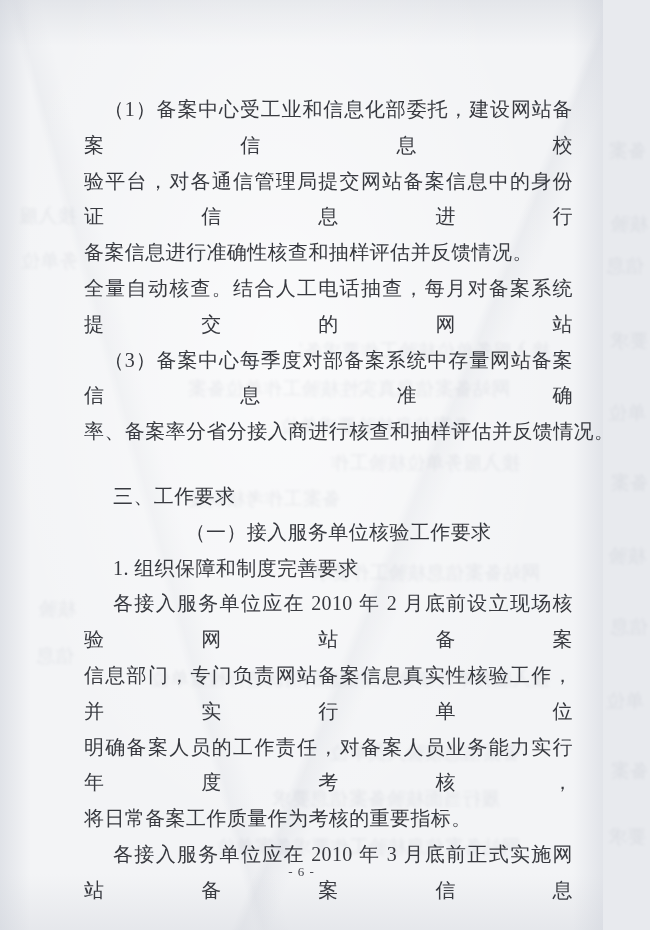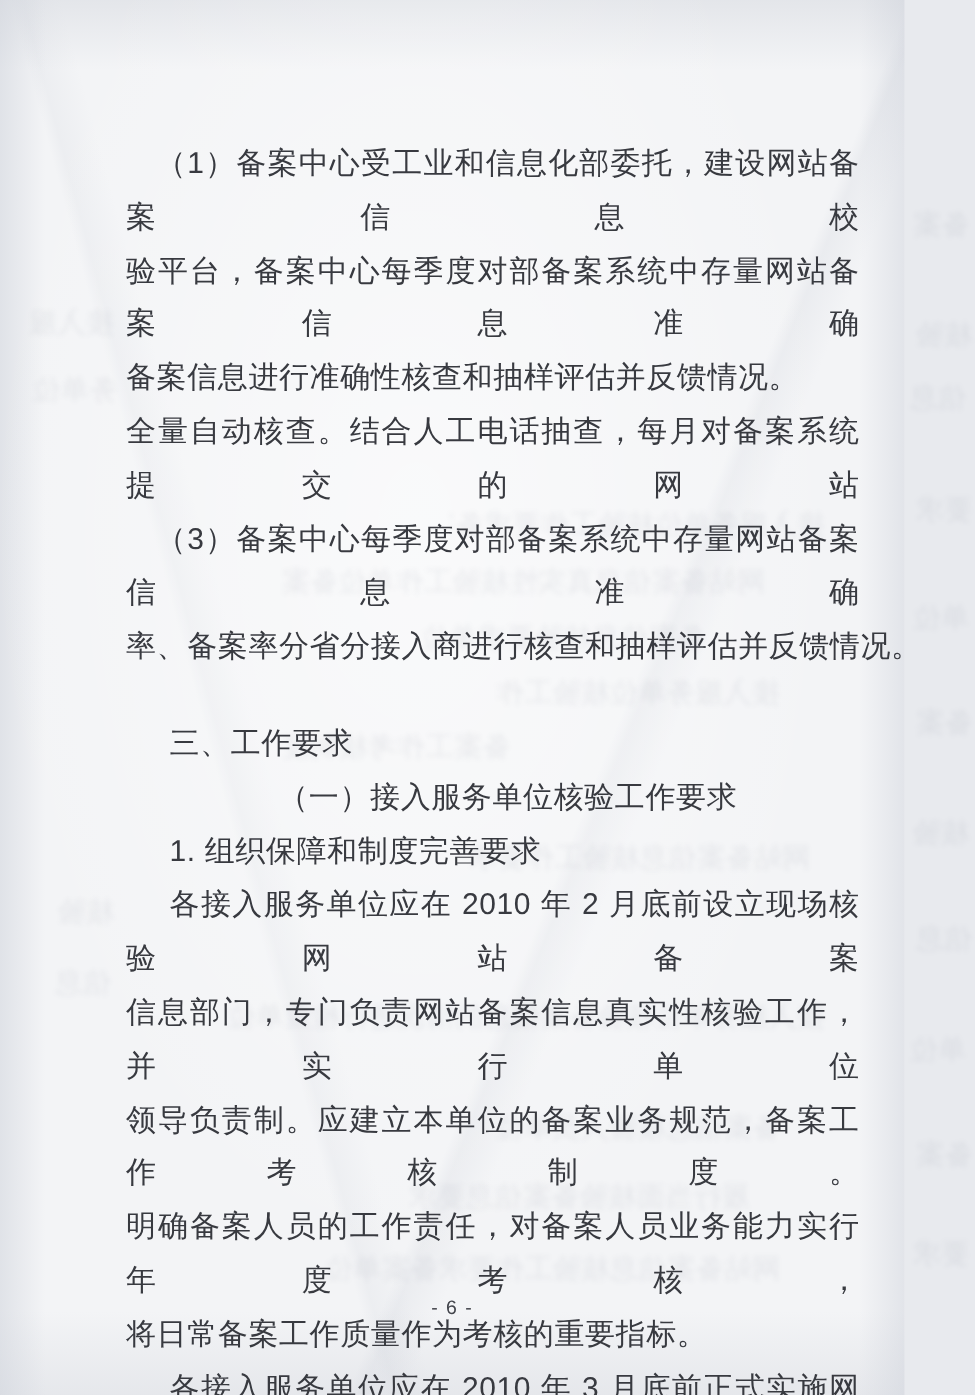--- a/index.html
+++ b/index.html
@@ -16,21 +16,21 @@
     height: 930px;
     background-color: var(--paper, #f3f4f6);
     background-image:
       radial-gradient(ellipse at 46% 38%, rgba(255,255,255,0.55), rgba(255,255,255,0) 62%),
       linear-gradient(90deg, rgba(208,212,220,0.55) 0, rgba(255,255,255,0) 5%),
       linear-gradient(270deg, rgba(205,209,218,0.45) 0, rgba(255,255,255,0) 5%),
       linear-gradient(180deg, rgba(215,218,224,0.55) 0, rgba(255,255,255,0) 5%),
       linear-gradient(0deg, rgba(210,213,220,0.40) 0, rgba(255,255,255,0) 6%),
       linear-gradient(112deg, rgba(255,255,255,0) 62%, rgba(203,207,216,0.22) 63%, rgba(255,255,255,0) 66%),
       linear-gradient(75deg, rgba(255,255,255,0) 30%, rgba(206,210,218,0.18) 31%, rgba(255,255,255,0) 34%);
-    font-family: Liberation Sans, sans-serif;
+    font-family: Liberation Serif, serif;
   }
   .content {
     position: absolute;
     left: 84px;
     top: 92px;
     width: 489px;
     color: var(--ink, #383a40);
     font-size: 20px;
     line-height: 35.8px;
     letter-spacing: 0.4px;
@@ -98,29 +98,28 @@
       <div class="bleed" style="left: 320px; top: 452px; width: 200px;">接入服务单位核验工作</div>
       <div class="bleed" style="left: 160px; top: 488px; width: 180px;">备案工作考核制度</div>
       <div class="bleed" style="left: 300px; top: 562px; width: 240px;">网站备案信息核验工作要求</div>
       <div class="bleed" style="left: 120px; top: 668px; width: 430px;">接入服务单位核验备案信息的情况进行检查单位</div>
       <div class="bleed" style="left: 300px; top: 742px; width: 220px;">备案信息核验人员单位</div>
       <div class="bleed" style="left: 240px; top: 788px; width: 260px;">履行当面核验备案信息要求</div>
       <div class="bleed" style="left: 200px; top: 836px; width: 320px;">网站备案信息核验工作要求备案单位</div>
     </div>
   <div class="content" id="doc-lines">
       <div class="line j" style="text-indent: 1em;">（1）备案中心受工业和信息化部委托，建设网站备案信息校</div>
-      <div class="line j">验平台，备案中心每季度对部备案系统中存量网站备案信息准确</div>
+      <div class="line j">验平台，对各通信管理局提交网站备案信息中的身份证信息进行</div>
       <div class="line">备案信息进行准确性核查和抽样评估并反馈情况。</div>
       <div class="line j">全量自动核查。结合人工电话抽查，每月对备案系统提交的网站</div>
       <div class="line j" style="text-indent: 1em;">（3）备案中心每季度对部备案系统中存量网站备案信息准确</div>
       <div class="line">率、备案率分省分接入商进行核查和抽样评估并反馈情况。</div>
       <div class="line" style="text-indent: 1.45em; margin-top: 29px;">三、工作要求</div>
       <div class="line" style="text-indent: 1em; text-align: center;">（一）接入服务单位核验工作要求</div>
       <div class="line" style="text-indent: 1.45em;">1. 组织保障和制度完善要求</div>
       <div class="line j" style="text-indent: 1.45em;">各接入服务单位应在 2010 年 2 月底前设立现场核验网站备案</div>
       <div class="line j">信息部门，专门负责网站备案信息真实性核验工作，并实行单位</div>
-      <div class="line j">领导负责制。应建立本单位的备案业务规范，备案工作考核制度。</div>
       <div class="line j">明确备案人员的工作责任，对备案人员业务能力实行年度考核，</div>
       <div class="line">将日常备案工作质量作为考核的重要指标。</div>
       <div class="line j" style="text-indent: 1.45em;">各接入服务单位应在 2010 年 3 月底前正式实施网站备案信息</div>
     </div>
   <div class="page-number">- 6 -</div>
 </div>
 
 </body></html>

